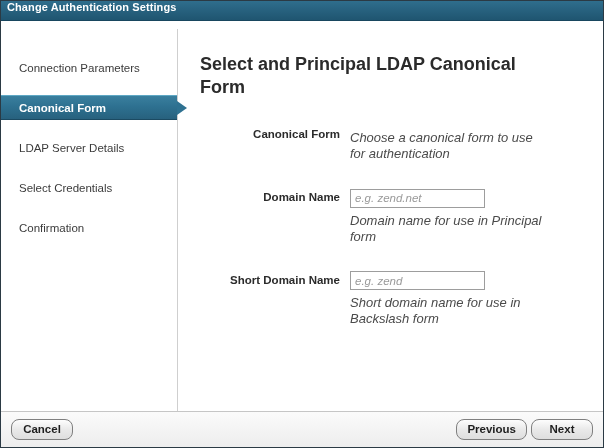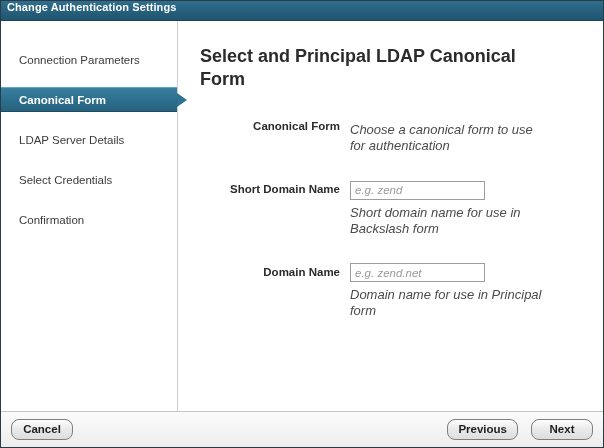--- a/index.html
+++ b/index.html
@@ -37,20 +37,21 @@
     font-size: 11px;
     font-weight: bold;
     letter-spacing: 0.1px;
     white-space: nowrap;
   }
   .body-area {
     flex: 1 1 auto;
     display: flex;
     min-height: 0;
     background: #ffffff;
+    margin-top: 8px;
   }
   .sidebar {
     width: 177px;
     flex: 0 0 177px;
     background: #ffffff;
     border-right: 1px solid #cfcfcf;
     padding-top: 26px;
     box-sizing: border-box;
   }
   .step {
@@ -199,21 +200,21 @@
     cursor: pointer;
     padding: 0 10px;
     box-sizing: border-box;
     line-height: 19px;
     text-align: center;
   }
   .spacer {
     flex: 1 1 auto;
   }
   .btn + .btn {
-    margin-left: 13px;
+    margin-left: 4px;
   }
 </style>
 </head>
 <body>
 
 <div class="window">
 
   <div class="titlebar">
     <span class="title">Change Authentication Settings</span>
   </div>
@@ -239,39 +240,39 @@
       </div>
     </div>
 
     <div class="content">
       <h1>Select and Principal LDAP Canonical Form</h1>
 
       <div class="field-row">
         <div class="field-label">Canonical Form</div>
         <div class="field-control">
           <div class="hint">Choose a canonical form to use for authentication</div>
+        </div>
+      </div>
+
+      <div class="field-row">
+        <div class="field-label">Domain Name</div>
+        <div class="field-control">
+          <input class="text-input" type="text" placeholder="e.g. zend.net" style="">
+          <div class="hint">Domain name for use in Principal form</div>
         </div>
       </div>
 
       <div class="field-row">
         <div class="field-label">Short Domain Name</div>
         <div class="field-control">
           <input class="text-input" type="text" placeholder="e.g. zend" style="">
           <div class="hint">Short domain name for use in Backslash form</div>
         </div>
       </div>
 
-      <div class="field-row">
-        <div class="field-label">Domain Name</div>
-        <div class="field-control">
-          <input class="text-input" type="text" placeholder="e.g. zend.net" style="">
-          <div class="hint">Domain name for use in Principal form</div>
-        </div>
-      </div>
-
     </div>
   </div>
 
   <div class="footer">
     <button class="btn">Cancel</button>
     <div class="spacer"></div>
     <button class="btn">Previous</button>
     <button class="btn">Next</button>
   </div>
 

